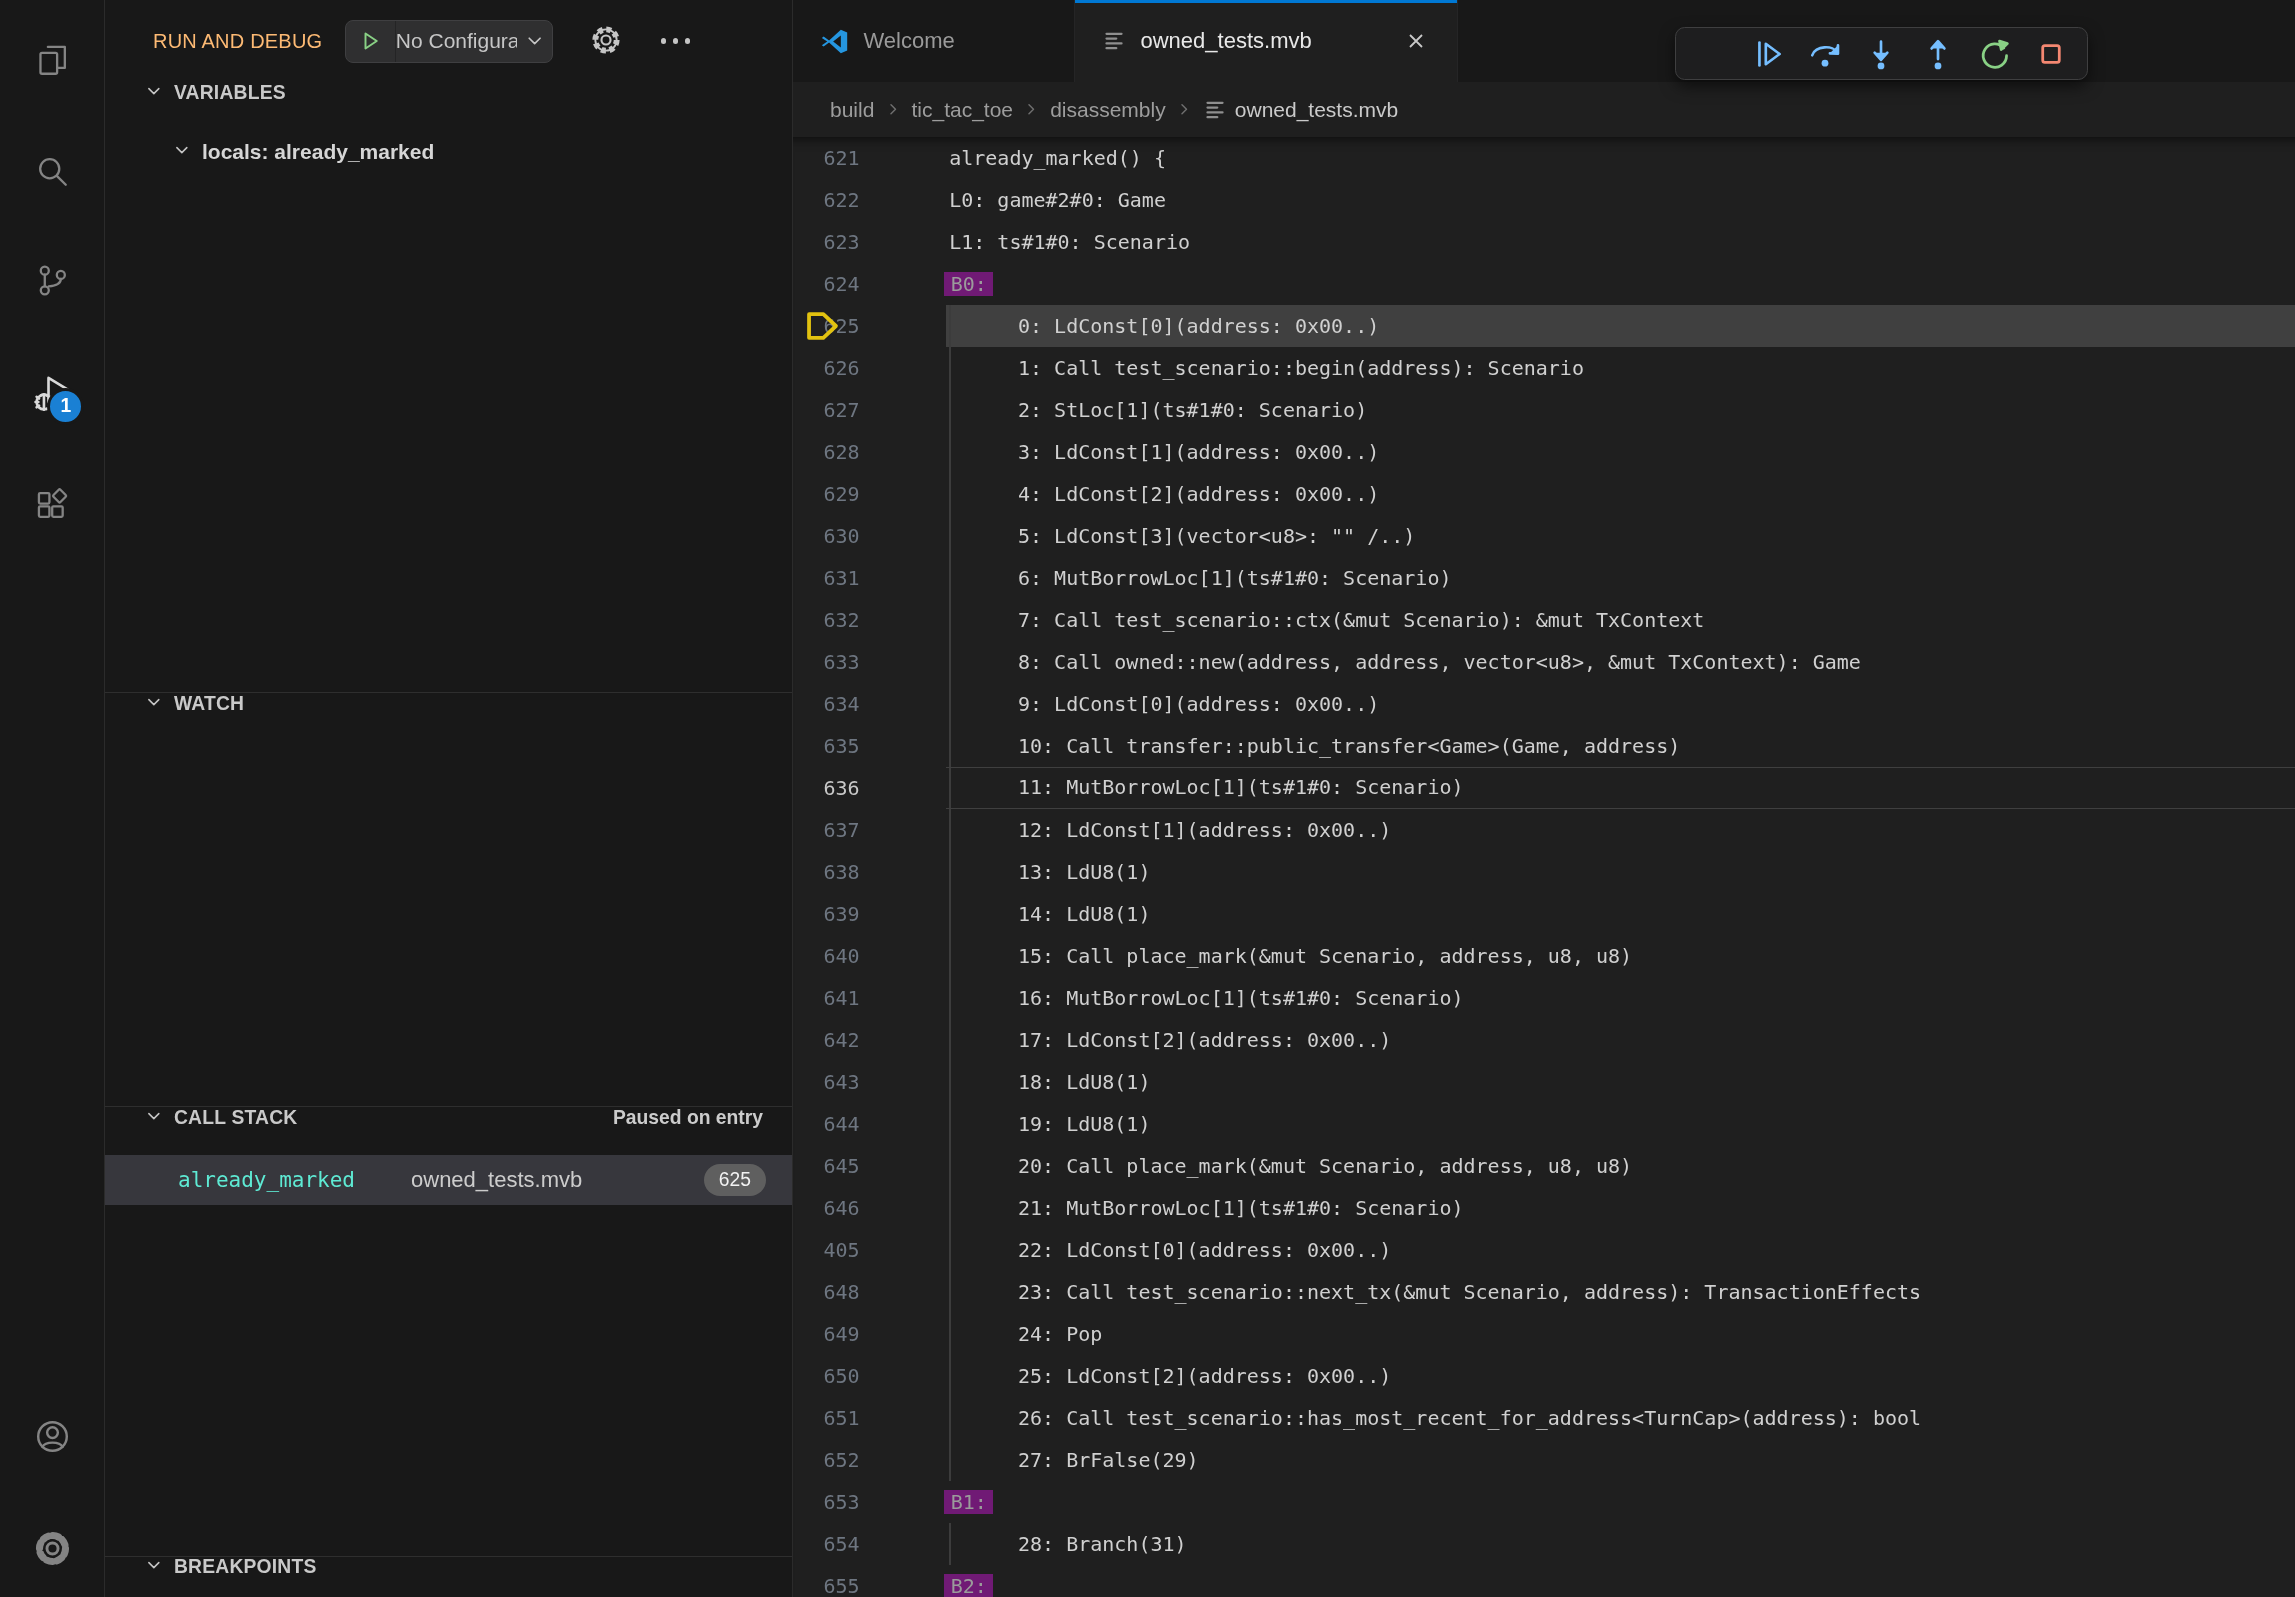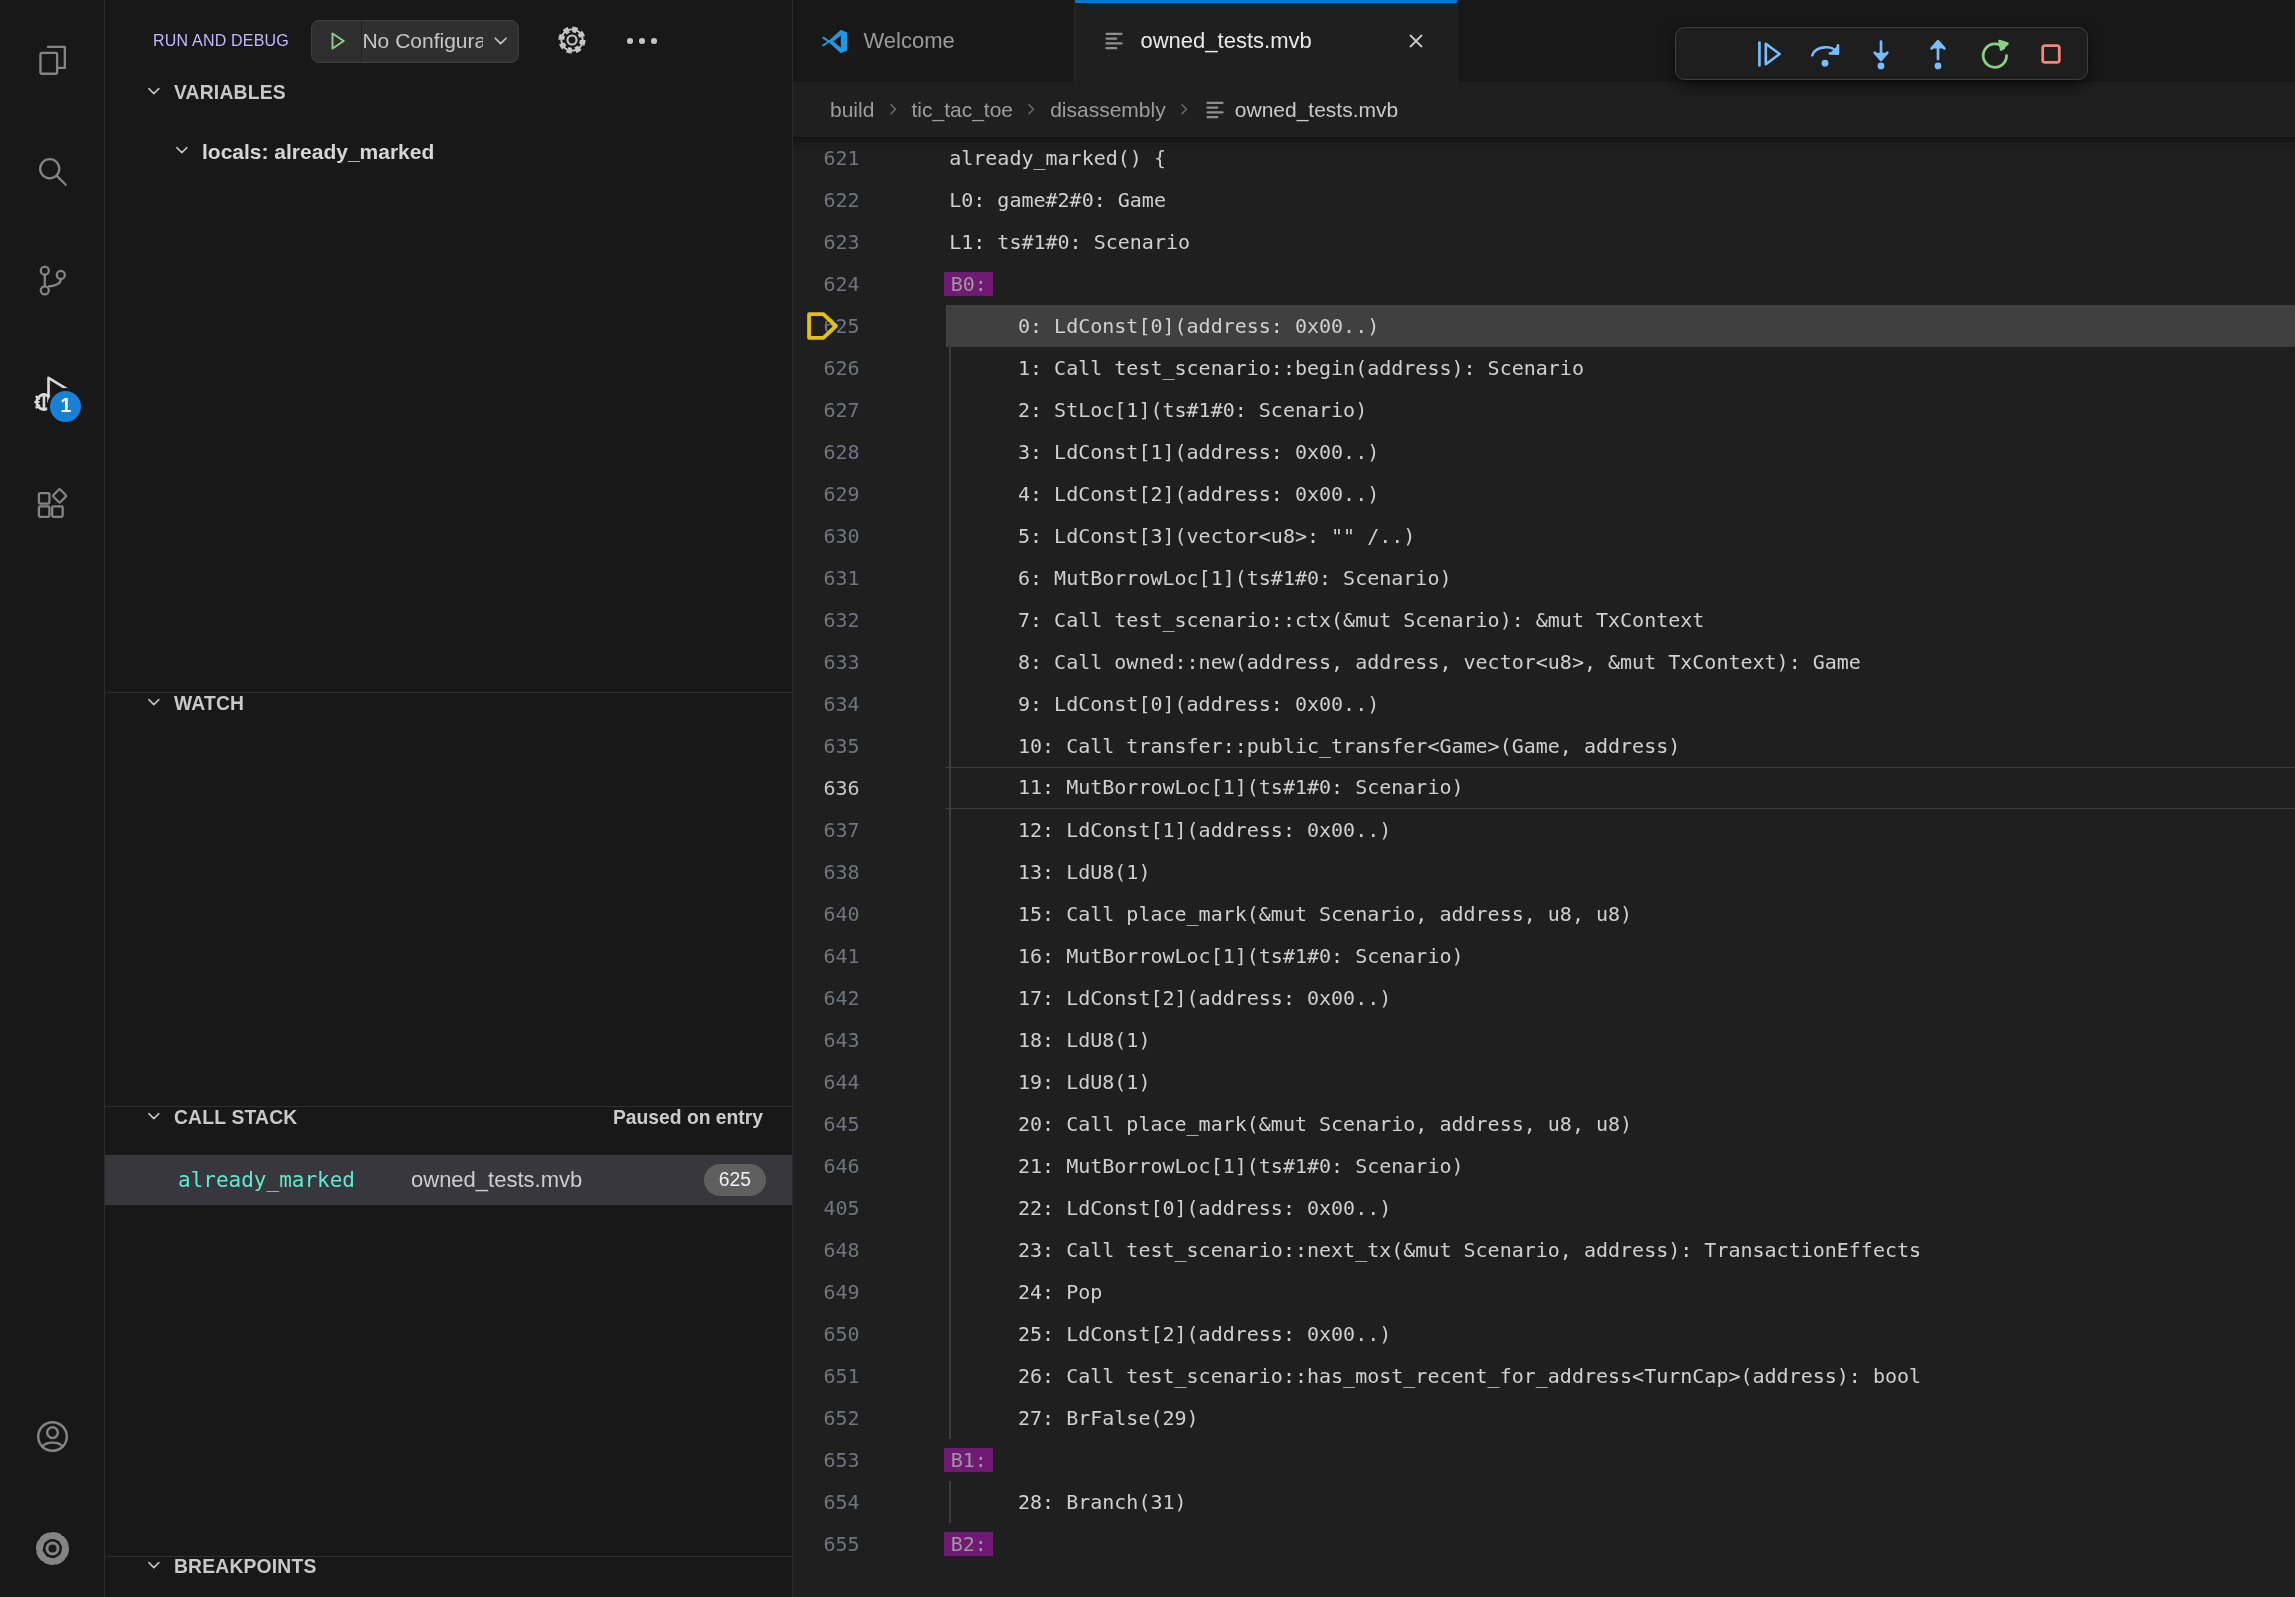--- a/index.html
+++ b/index.html
@@ -14,21 +14,21 @@
   .ab-icon svg { stroke:#848484; fill:none; stroke-width:1.5; stroke-linecap:round; stroke-linejoin:round; }
   .ab-icon.active svg { stroke:#d9d9d9; }
   .ab-badge { position:absolute; right:-11.3px; bottom:-9.7px; width:37px; height:37px; border-radius:50%;
               background:#1a80d4; border:3.2px solid #181818; color:#fff; font-size:19.3px; font-weight:bold;
               display:flex; align-items:center; justify-content:center; }
 
   
   .sidebar { width:688px; flex:none; background:#181818; border-right:0.8px solid #2b2b2b;
              display:flex; flex-direction:column; overflow:hidden; color:#cccccc; }
   .sb-run-header { height:82px; flex:none; display:flex; align-items:center; padding-left:48px; }
-  .sb-title { font-size:16px; color:#c4b5fd; letter-spacing:0.2px; white-space:nowrap;text-align:right; }
+  .sb-title { font-size:20px; color:#fdba74; letter-spacing:0.2px; white-space:nowrap;text-align:right; }
   .run-config { margin-left:22.5px; height:43px; display:flex; align-items:center; background:#2f2f30;
                 border:0.8px solid #3f3f41; border-radius:8px; overflow:hidden; }
   .run-play { width:50px; height:100%; display:flex; align-items:center; justify-content:center;
               border-right:0.8px solid #242425; }
   .run-label { width:121px; overflow:hidden; white-space:nowrap; font-size:21px; color:#c6c6c6; }
   .run-chevron { width:35px; display:flex; align-items:center; justify-content:center; }
   .hdr-gear { margin-left:37px; } .hdr-kebab { margin-left:39px; display:flex; gap:6.4px; }
   .hdr-kebab i { width:5.6px; height:5.6px; border-radius:50%; background:#c4c4c4; }
 
   .divider { height:0.8px; flex:none; background:#2e2e2e; }
@@ -358,20 +358,24 @@
         </div>
         <div class="row">
           <div class="gutter">637</div>
           <div class="content ind1">12: LdConst[1](address: 0x00..)</div>
         </div>
         <div class="row">
           <div class="gutter">638</div>
           <div class="content ind1">13: LdU8(1)</div>
         </div>
         <div class="row">
+          <div class="gutter">639</div>
+          <div class="content ind1">14: LdU8(1)</div>
+        </div>
+        <div class="row">
           <div class="gutter">640</div>
           <div class="content ind1">15: Call place_mark(&amp;mut Scenario, address, u8, u8)</div>
         </div>
         <div class="row">
           <div class="gutter">641</div>
           <div class="content ind1">16: MutBorrowLoc[1](ts#1#0: Scenario)</div>
         </div>
         <div class="row">
           <div class="gutter">642</div>
           <div class="content ind1">17: LdConst[2](address: 0x00..)</div>

